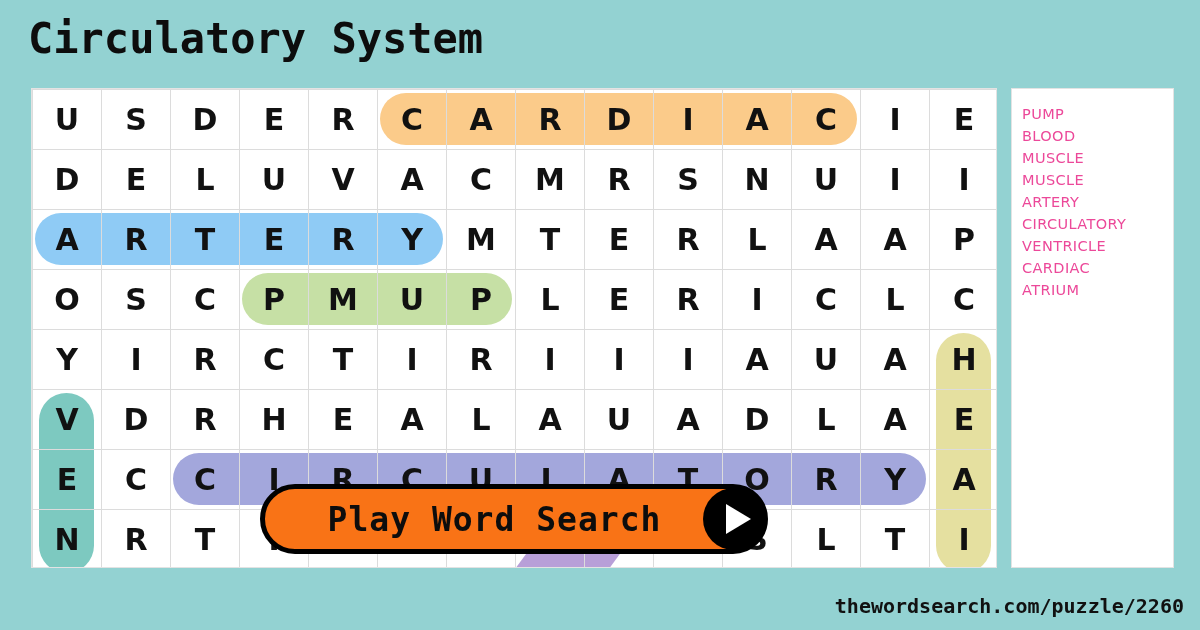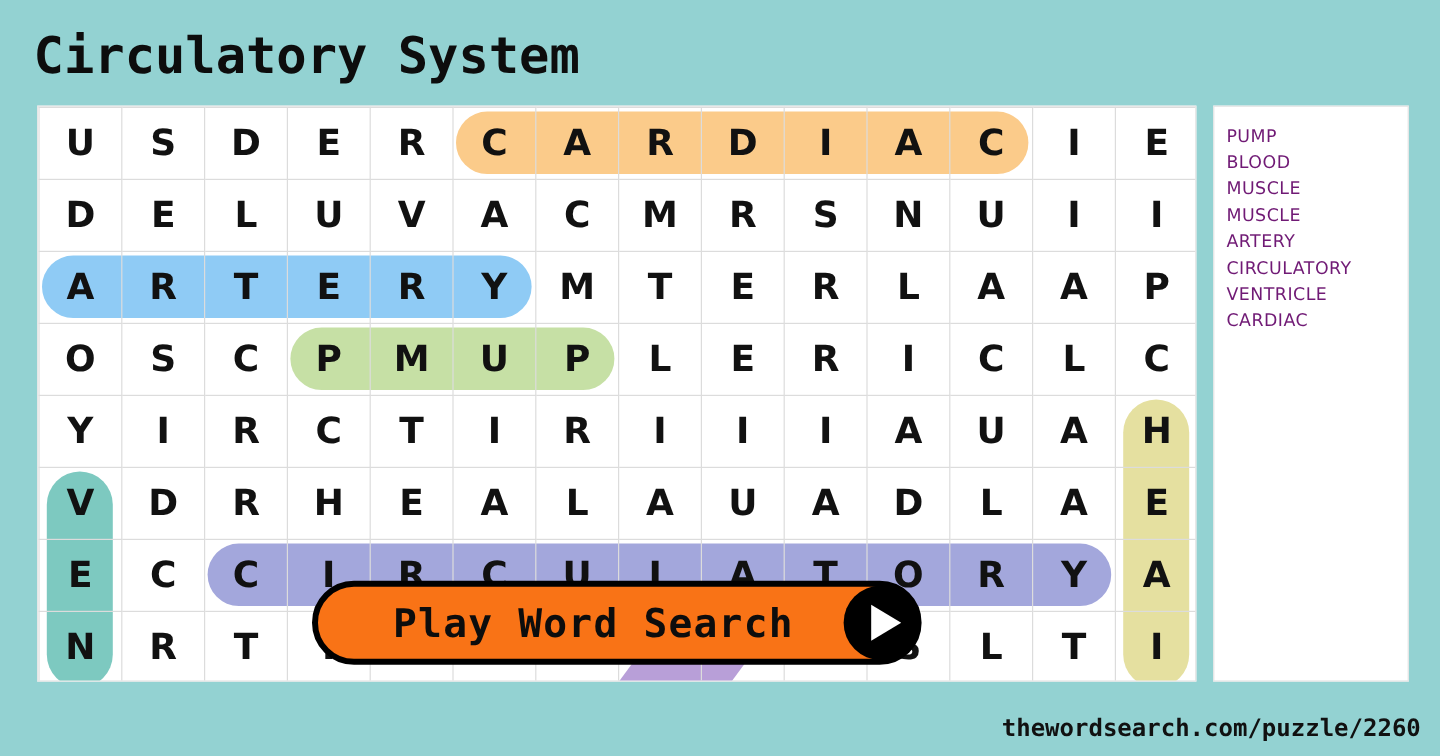--- a/index.html
+++ b/index.html
@@ -16,21 +16,20 @@
   
   #title {
     position: absolute;
     left: 28px; top: 14px;
     font-family: "DejaVu Sans Mono", monospace;
     font-size: 42px;
     font-weight: bold;
     letter-spacing: 0px;
     color: #0d0d0d;
     white-space: nowrap;
-    margin-top: 8px;
   }
 
   
   #grid-panel {
     position: absolute;
     left: 31px; top: 88px;
     width: 966px; height: 480px;
     background: #ffffff;
     border: 1px solid #e3e3e3;
     overflow: hidden;
@@ -78,21 +77,21 @@
     left: 1011px; top: 88px;
     width: 163px; height: 480px;
     background: #ffffff;
     border: 1px solid #e3e3e3;
     padding: 14px 0 0 10px;
   }
   .word-item {
     font-family: "DejaVu Sans", sans-serif;
     font-size: 14.5px;
     letter-spacing: 0.4px;
-    color: #701a75;
+    color: #ec4899;
     line-height: 22px;
     white-space: nowrap;
   }
 
   
   #play-button {
     position: absolute;
     left: 260px; top: 484px;
     width: 508px; height: 70px;
     background: #f97316;
@@ -286,20 +285,21 @@
 <div id="wordlist-panel">
   <div id="wordlist-items">
       <div class="word-item">PUMP</div>
       <div class="word-item">BLOOD</div>
       <div class="word-item">MUSCLE</div>
       <div class="word-item">MUSCLE</div>
       <div class="word-item">ARTERY</div>
       <div class="word-item">CIRCULATORY</div>
       <div class="word-item">VENTRICLE</div>
       <div class="word-item">CARDIAC</div>
+      <div class="word-item">ATRIUM</div>
     </div>
 </div>
 
 <div id="play-button">
   <span id="play-label">Play Word Search</span>
   <svg id="play-icon" viewBox="0 0 64 64">
     <circle cx="32" cy="32" r="31" fill="#000000"></circle>
     <polygon points="24,17 49,32 24,47" fill="#ffffff"></polygon>
   </svg>
 </div>

